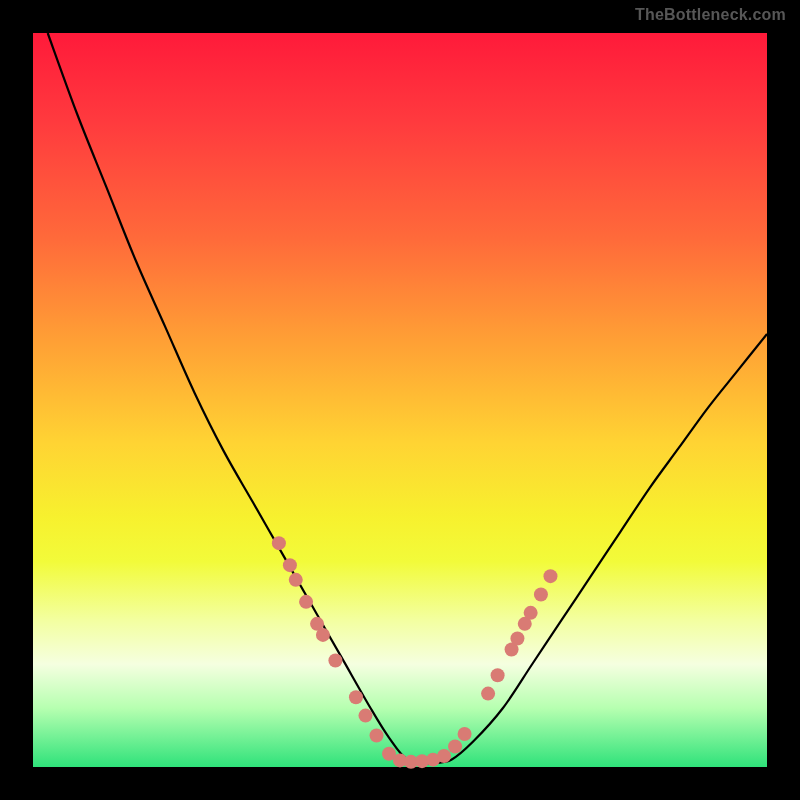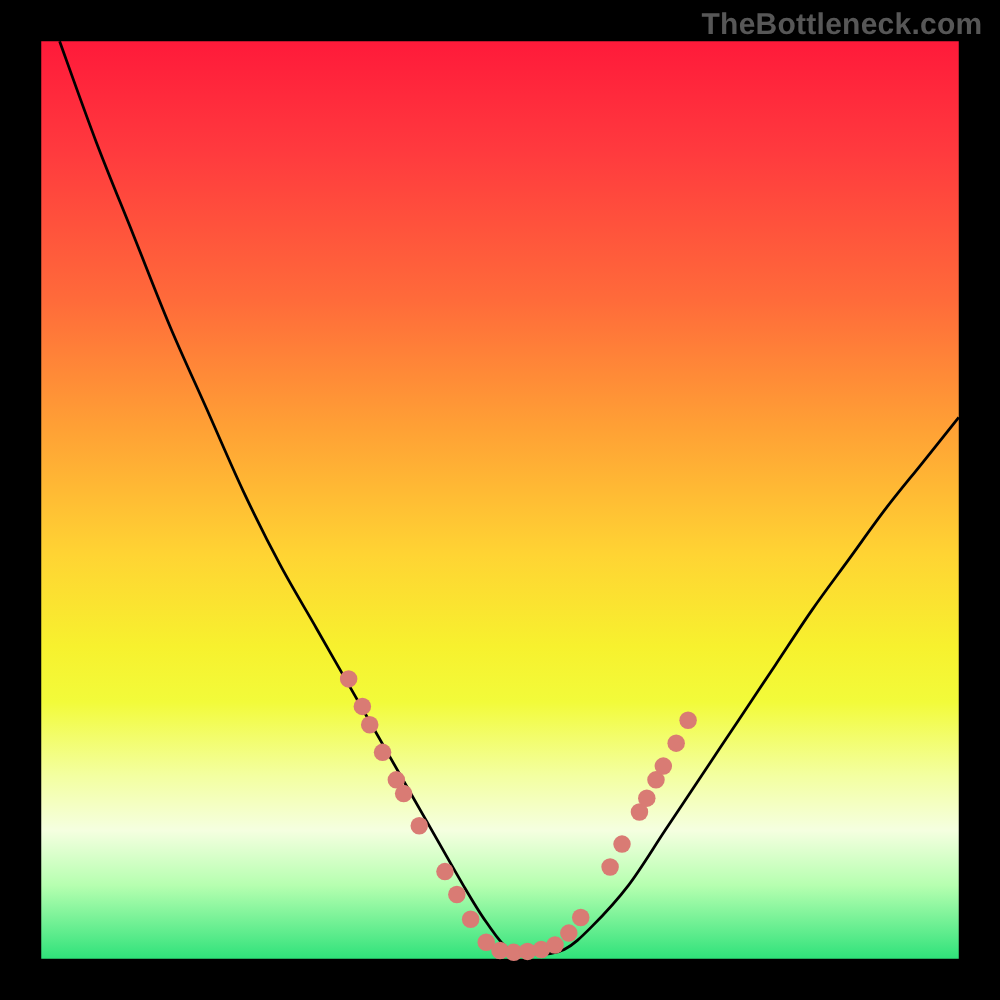--- a/index.html
+++ b/index.html
@@ -15,21 +15,21 @@
     position: relative;
     width: 800px;
     height: 800px;
     background: #000;
   }
   .watermark {
     position: absolute;
     top: 6px;
     right: 14px;
     color: #575757;
-    font-size: 24px;
+    font-size: 16px;
     font-weight: 700;
     letter-spacing: 0.2px;
     z-index: 5;
   }
   .plot {
     position: absolute;
     left: 33px;
     top: 33px;
     width: 734px;
     height: 734px;

